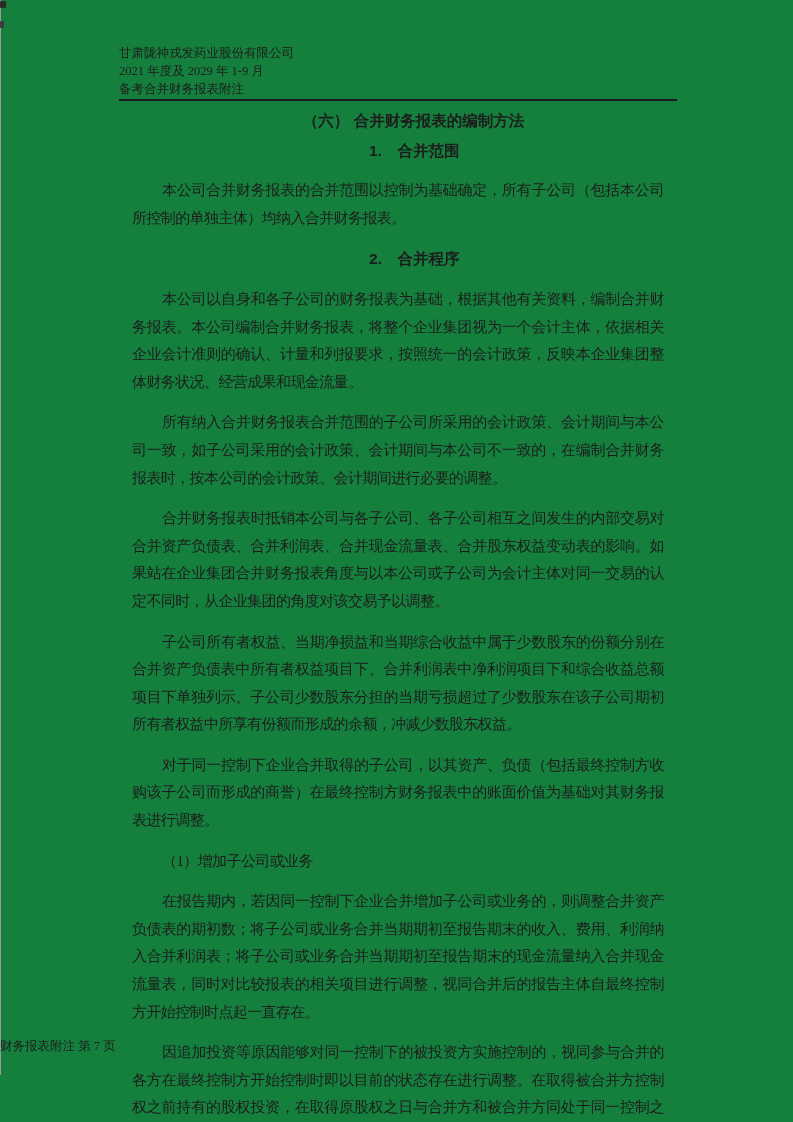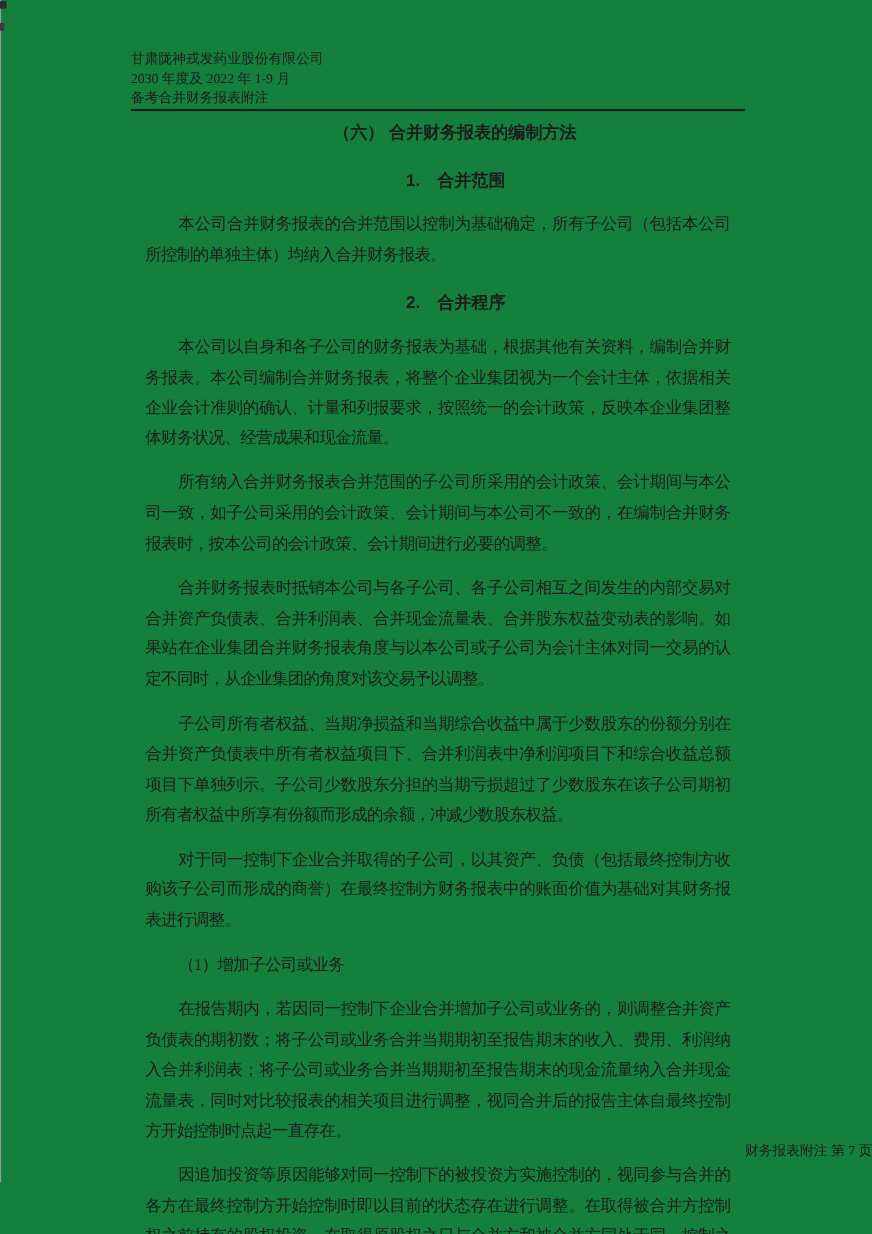--- a/index.html
+++ b/index.html
@@ -40,40 +40,40 @@
     text-align: justify; text-justify: inter-character;
     letter-spacing: -0.6px;
   }
   .doc-body h1, .doc-body h2 {
     font-family: "Liberation Sans", "DejaVu Sans", sans-serif;
     font-weight: bold; font-size: 15.5px;
     margin: 0; padding-left: 2em; line-height: 27.6px;
     text-align: center; letter-spacing: 0;
   }
   .doc-body h1 { margin-top: 4px; }
-  .doc-body h2 { margin-top: 16px; }
+  .doc-body h2 { margin-top: 2px; }
   .doc-body h2 .num { display: inline-block; min-width: 16px; margin-right: 14px; }
   .doc-body p { margin: 13px; text-indent: 2em; }
   .footer {
     position: absolute; left: 0; top: 1038px; width: 793px;
-    text-align: right; font-size: 12.5px; color: #1c1c1c;
+    text-align: left; font-size: 12.5px; color: #1c1c1c;
   }
 </style>
 </head>
 <body>
 
 <div class="page">
 
   <div class="edge-line"></div>
   <div class="speck-1"></div>
   <div class="speck-2"></div>
 
   <div class="header">
     <div>甘肃陇神戎发药业股份有限公司</div>
-    <div>2030 年度及 2022 年 1-9 月</div>
+    <div>2021 年度及 2029 年 1-9 月</div>
     <div>备考合并财务报表附注</div>
   </div>
 
   <div class="rule"></div>
 
   <div class="doc-body">
     <h1>（六） 合并财务报表的编制方法</h1>
 
     <h2>
       <span class="num">1.</span><span>合并范围</span>

